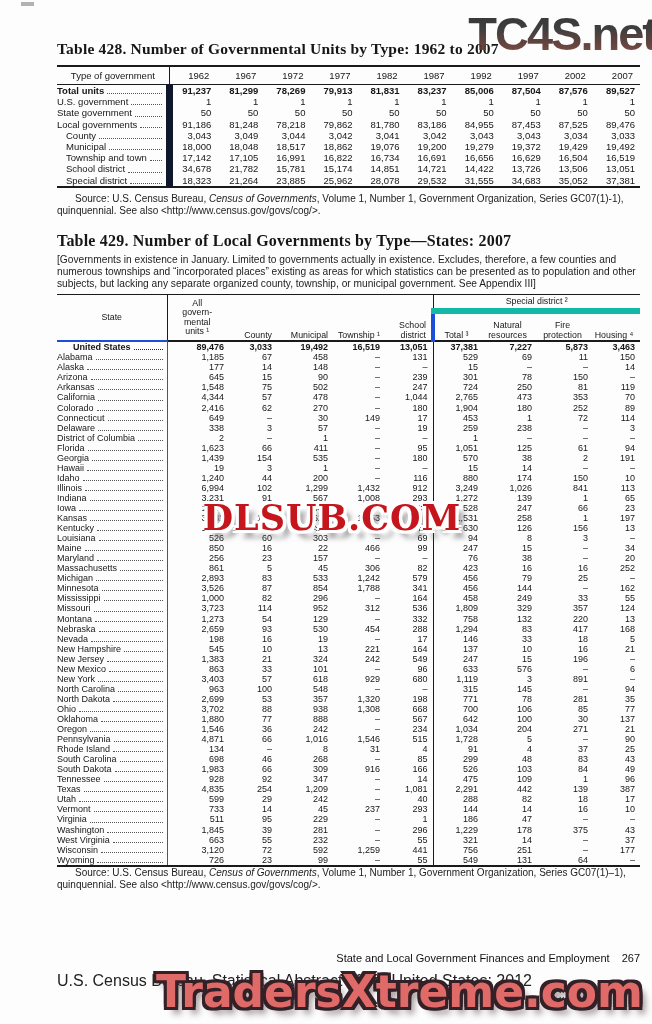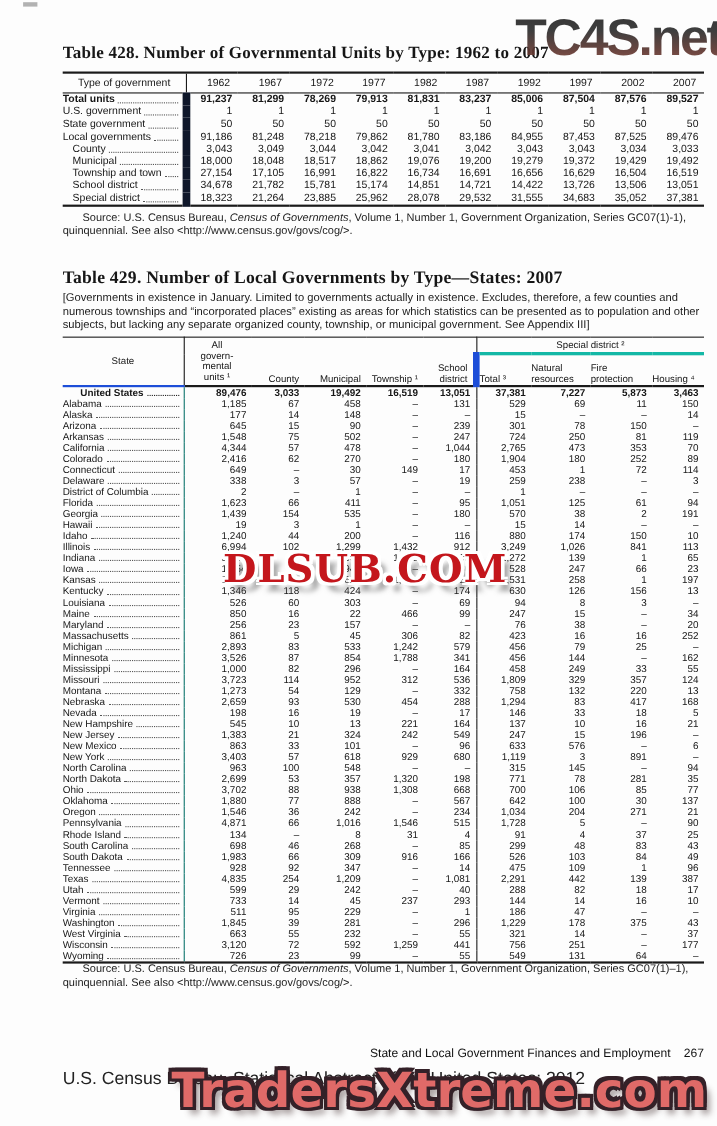--- a/index.html
+++ b/index.html
@@ -9,21 +9,21 @@
     -webkit-font-smoothing:antialiased;
   }
   .content{position:absolute;left:57px;width:583px;top:0;}
 
   
   .tbl-title{
     font-family:"Liberation Serif",serif;font-weight:bold;
     font-size:15.5px;line-height:18px;letter-spacing:.2px;
   }
   .t428-title{margin-top:40px;margin-bottom:7px;}
-  .t429-title{margin-top:26px;margin-bottom:4px;font-size:16px;}
+  .t429-title{margin-top:14px;margin-bottom:4px;font-size:16px;}
 
   
   table{border-collapse:collapse;table-layout:fixed;width:583px;}
   td,th{padding:0;font-weight:normal;vertical-align:bottom;}
   .num{text-align:right;padding-right:5px;white-space:nowrap;}
   .lbl{white-space:nowrap;overflow:hidden;}
   .lblwrap{display:flex;align-items:flex-end;}
   .lblwrap .name{white-space:nowrap;}
   .leader{flex:1;border-bottom:1px dotted #555;margin:0 4px 2px 3px;min-width:4px;}
   tr.bold td{font-weight:bold;}
@@ -46,26 +46,26 @@
   .footnotes{font-size:9.8px;line-height:12.2px;margin-top:3px;text-indent:12px;color:#1c1c1c;}
 
   
   .t429{font-size:9px;}
   .t429 thead th{border-top:1px solid #1a1a1a;font-size:8.8px;line-height:9.6px;}
   .t429 thead tr.sub th{border-bottom:2px solid #1a1a1a;}
   .t429 thead .statehead{vertical-align:middle;text-align:center;border-right:1px solid #1a1a1a;border-bottom:2px solid #1d4ed8;}
   .t429 thead .allgov{vertical-align:middle;text-align:center;border-bottom:2px solid #1a1a1a;padding:2px 4px 2px 2px;}
   .t429 thead .coltop{vertical-align:bottom;text-align:right;padding-right:5px;border-bottom:2px solid #1a1a1a;padding-top:2px;}
   .t429 thead .schoolcol{border-right:1px solid #1a1a1a;}
-  .t429 thead .groupspan{text-align:center;vertical-align:middle;border-bottom:3px solid #14b8a6;height:13px;}
-  .t429 thead tr.sub th{vertical-align:bottom;text-align:left;padding-right:5px;height:26px;}
+  .t429 thead .groupspan{text-align:center;vertical-align:middle;border-bottom:6px solid #14b8a6;height:13px;}
+  .t429 thead tr.sub th{vertical-align:bottom;text-align:center;padding-right:5px;height:26px;}
   .t429 td{height:10.05px;line-height:10.05px;}
   .t429 .lbl{border-right:1px solid #0f766e;}
   .t429 td.c5{border-left:1px solid #1a1a1a;}
-  .t429 thead th.totalcol{border-left:6px solid #1d4ed8;margin-left:20px;}
+  .t429 thead th.totalcol{border-left:4px solid #1d4ed8;margin-left:20px;}
   .t429 tbody tr:last-child td{border-bottom:2px solid #1a1a1a;}
   .t429 tbody tr.bold td .leader{border-bottom-color:#222;}
   .t429 td.us-ind .lblwrap{padding-left:16px;}
 
   
   .footer{position:absolute;left:57px;right:12px;top:952px;}
   .footer-head{text-align:right;font-size:11px;color:#111;}
   .footer-page{margin-left:12px;}
   .footer-line2{font-size:16px;margin-top:8px;color:#222;}
 
@@ -246,21 +246,21 @@
           <td class="num c8">19,429</td>
           <td class="num c9">19,492</td>
         </tr>
         <tr>
           <td class="lbl ind">
             <div class="lblwrap">
               <span class="name">Township and town</span>
               <span class="leader"></span>
             </div>
           </td>
-          <td class="num c0">27,154</td>
+          <td class="num c0">17,142</td>
           <td class="num c1">17,105</td>
           <td class="num c2">16,991</td>
           <td class="num c3">16,822</td>
           <td class="num c4">16,734</td>
           <td class="num c5">16,691</td>
           <td class="num c6">16,656</td>
           <td class="num c7">16,629</td>
           <td class="num c8">16,504</td>
           <td class="num c9">16,519</td>
         </tr>

